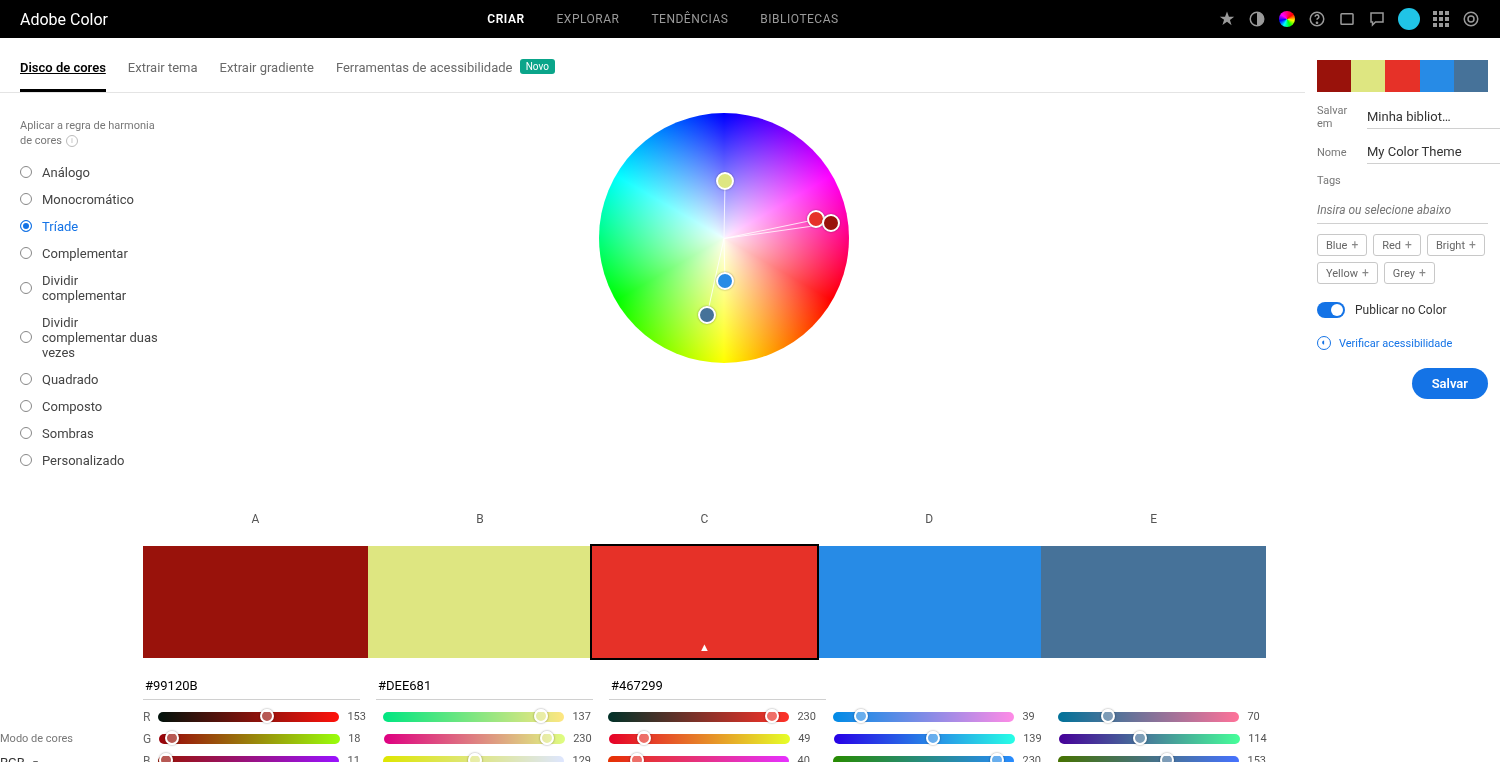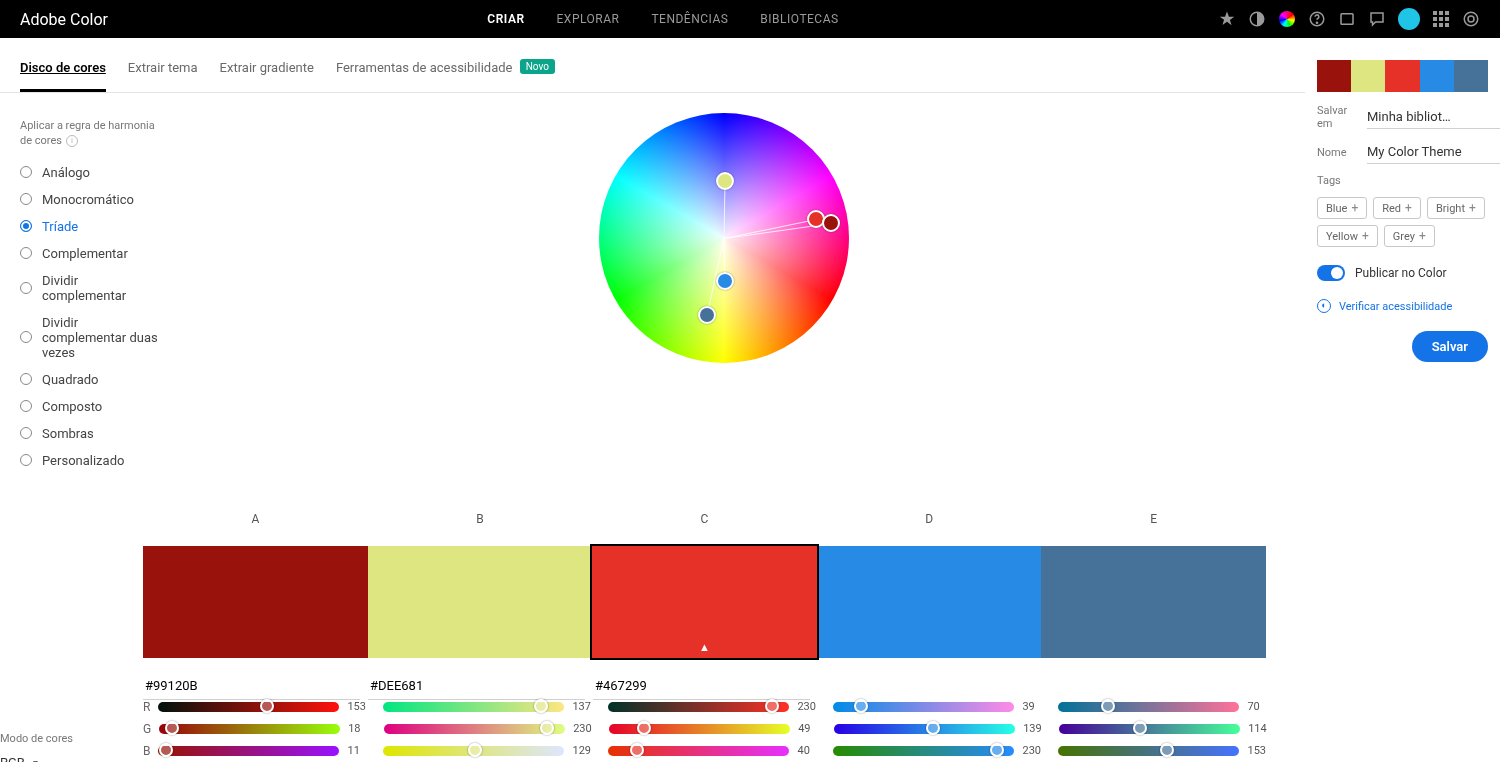--- a/index.html
+++ b/index.html
@@ -46,21 +46,21 @@
 .swatch { flex: 1; height: 112px; position: relative; }
 .swatch.active { outline: 2px solid #000; z-index: 2; }
 .swatch.active::after { content: "▲"; position: absolute; bottom: 4px; left: 50%; transform: translateX(-50%); color: #fff; font-size: 11px; }
 
 .controls { margin: 14px 0 0 0; display: flex; }
 .mode-col { width: 143px; padding-top: 60px; }
 .mode-label { font-size: 11px; color: #777; }
 .mode-select { margin-top: 10px; font-size: 13px; display: flex; align-items: center; gap: 8px; cursor: pointer; }
 .mode-select .chev { font-size: 10px; color: #666; }
 
-.hex-row { display: flex; gap: 8px; margin-left: 0; width: 1123px; }
+.hex-row { display: flex; gap: 16px; margin-left: 0; width: 1123px; margin-bottom: 10px; }
 .hex-row input { width: 217px; border: none; border-bottom: 1px solid #d0d0d0; font-size: 13px; padding: 6px 2px; background: transparent; }
 
 .channel-row { display: flex; align-items: center; margin-bottom: 8px; }
 .channel-row .lbl { width: 24px; font-size: 12px; color: #666; text-align: right; padding-right: 8px; }
 .channel-group { display: flex; gap: 8px; }
 .channel-cell { width: 217px; display: flex; align-items: center; gap: 8px; }
 .grad { flex: 1; height: 10px; border-radius: 5px; position: relative; }
 .grad .thumb { position: absolute; top: -3px; width: 14px; height: 14px; border: 2px solid #fff; border-radius: 50%; box-shadow: 0 0 2px rgba(0,0,0,0.5); background: rgba(255,255,255,0.3); }
 .channel-cell .val { width: 28px; font-size: 11px; color: #555; text-align: left; }
 
@@ -381,20 +381,21 @@
       <input readonly="" value="Minha bibliot…" style="">
 
     </div>
     <div class="rp-row">
       <span class="lbl">Nome</span>
       <input value="My Color Theme" style="">
     </div>
     <div class="rp-row">
         <span class="lbl">Tags</span>
       </div>
+    <div class="tags-area"><input placeholder="Insira ou selecione abaixo" style=""></div>
     <div class="tag-chips" id="chips">
         <div class="chip">
           <span>Blue</span>
           <span class="plus">+</span>
         </div>
         <div class="chip">
           <span>Red</span>
           <span class="plus">+</span>
         </div>
         <div class="chip">

